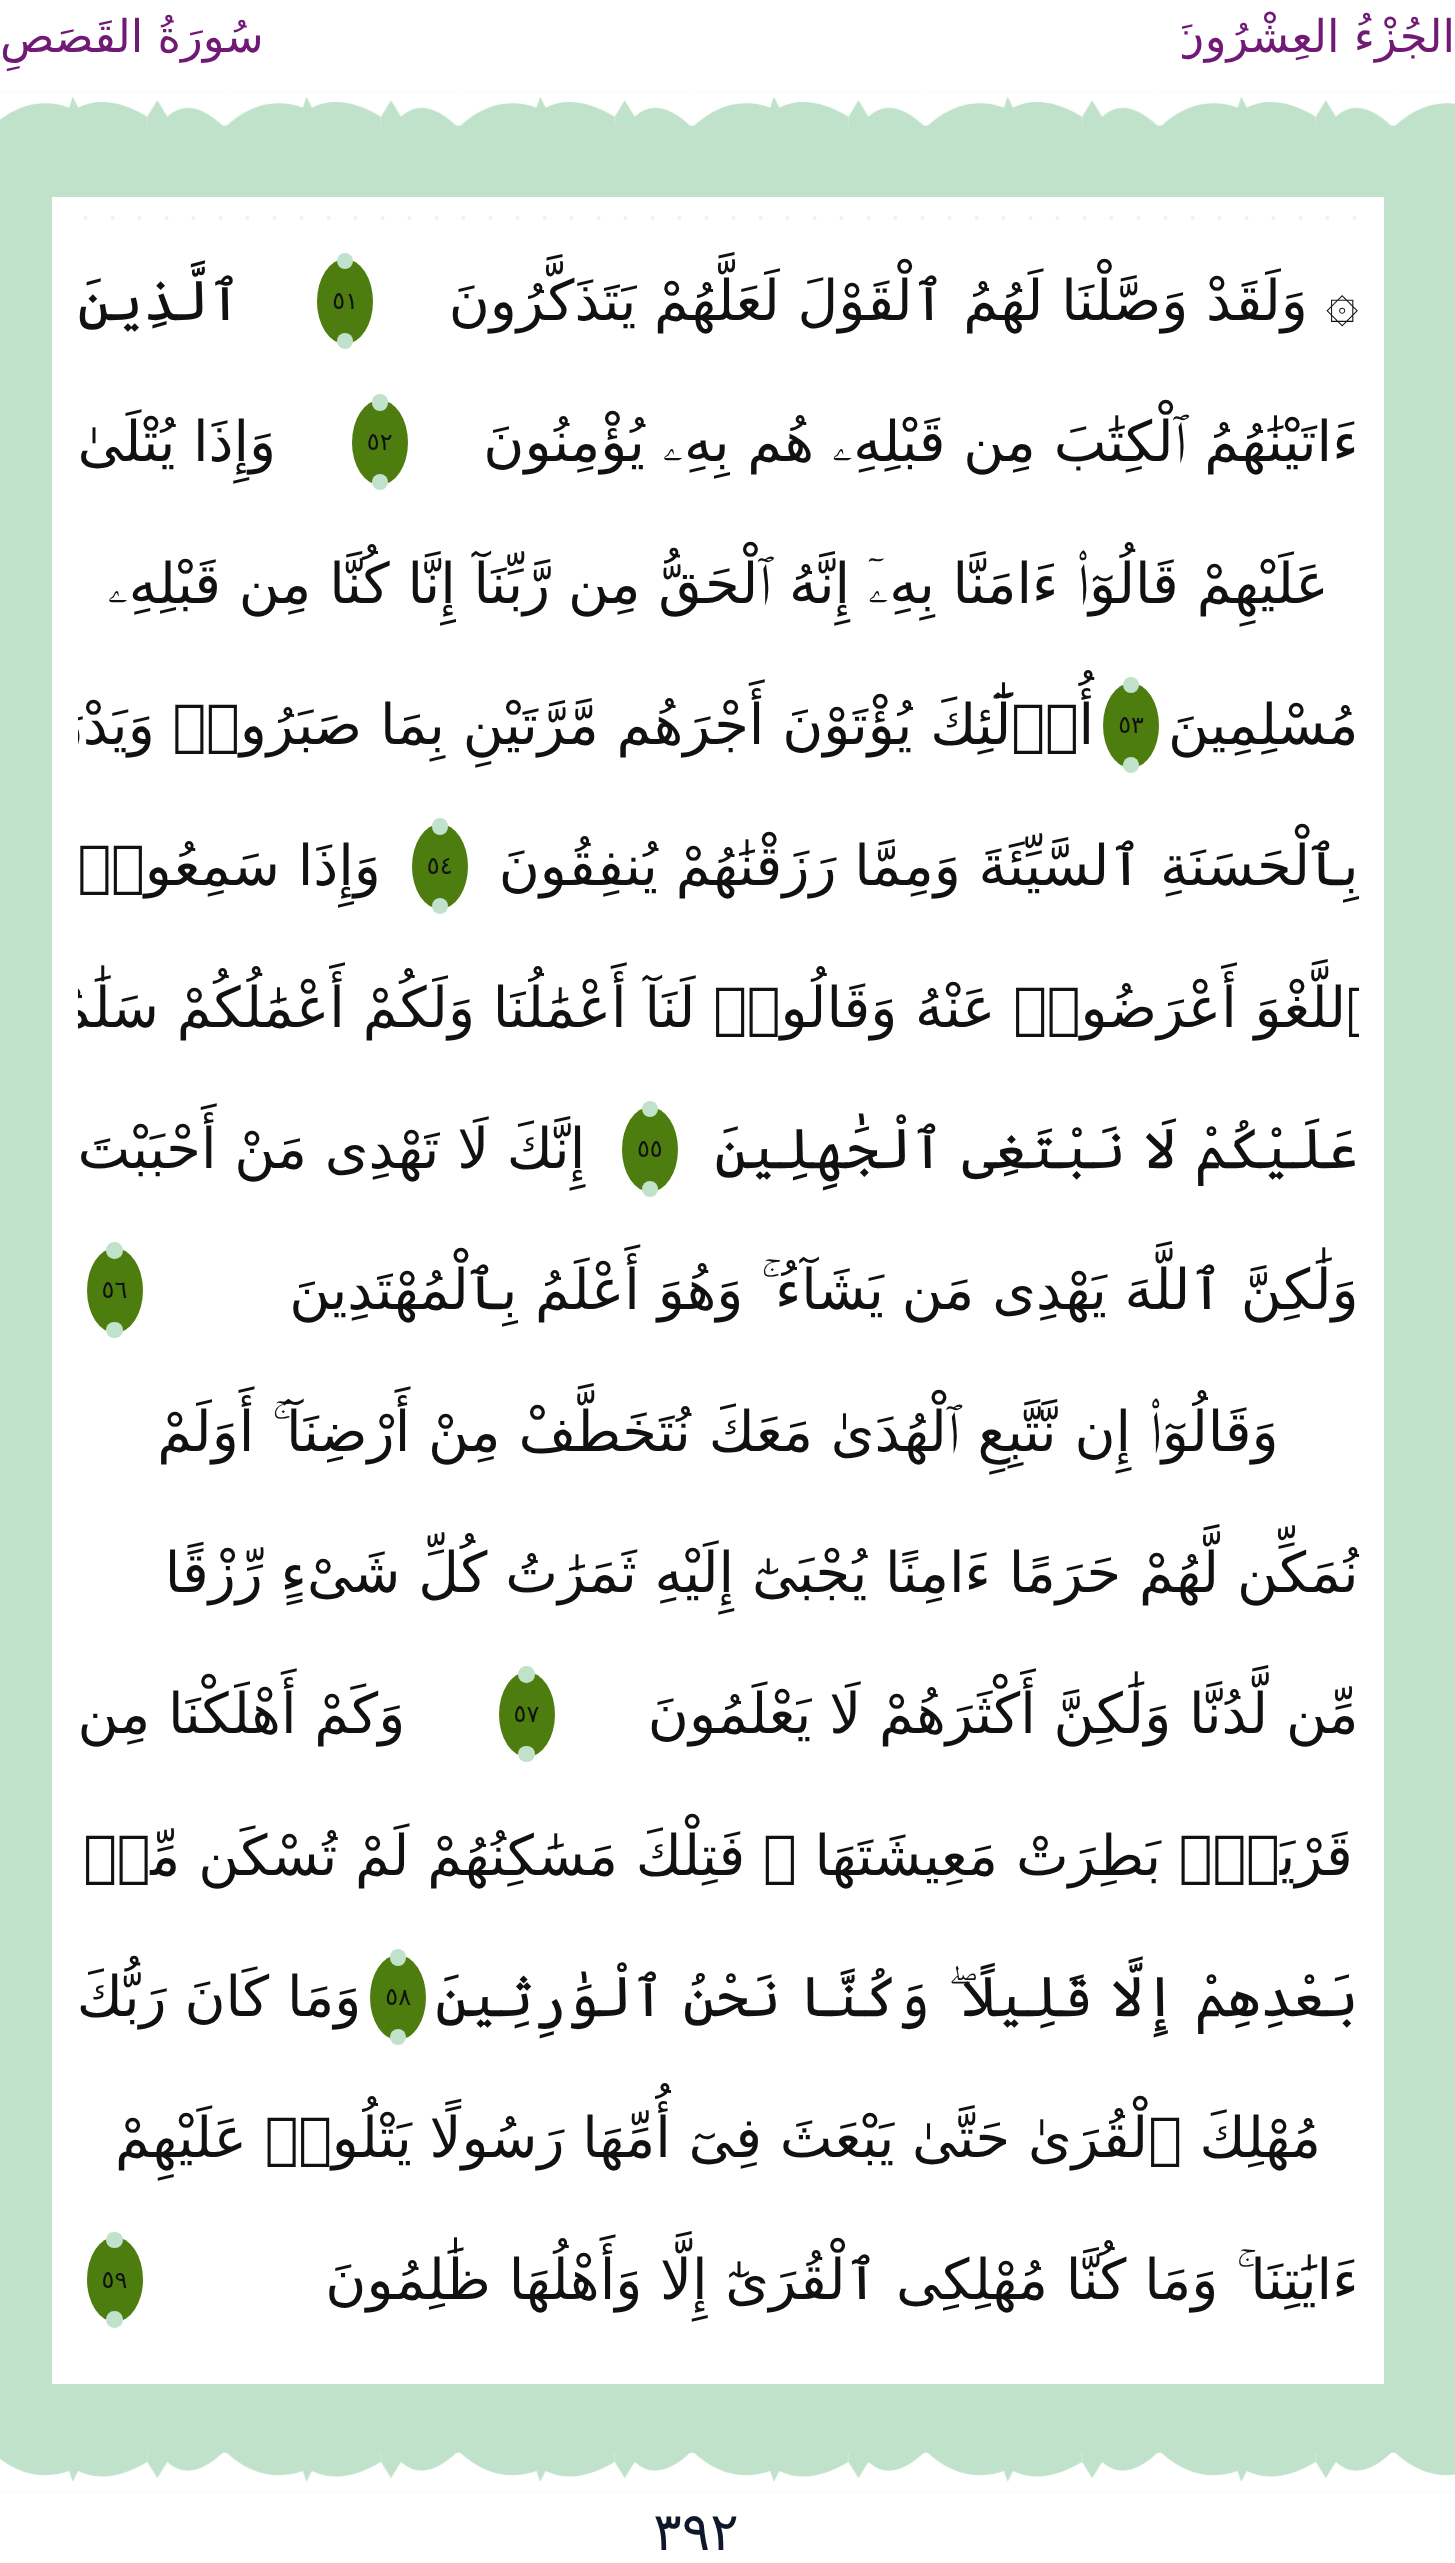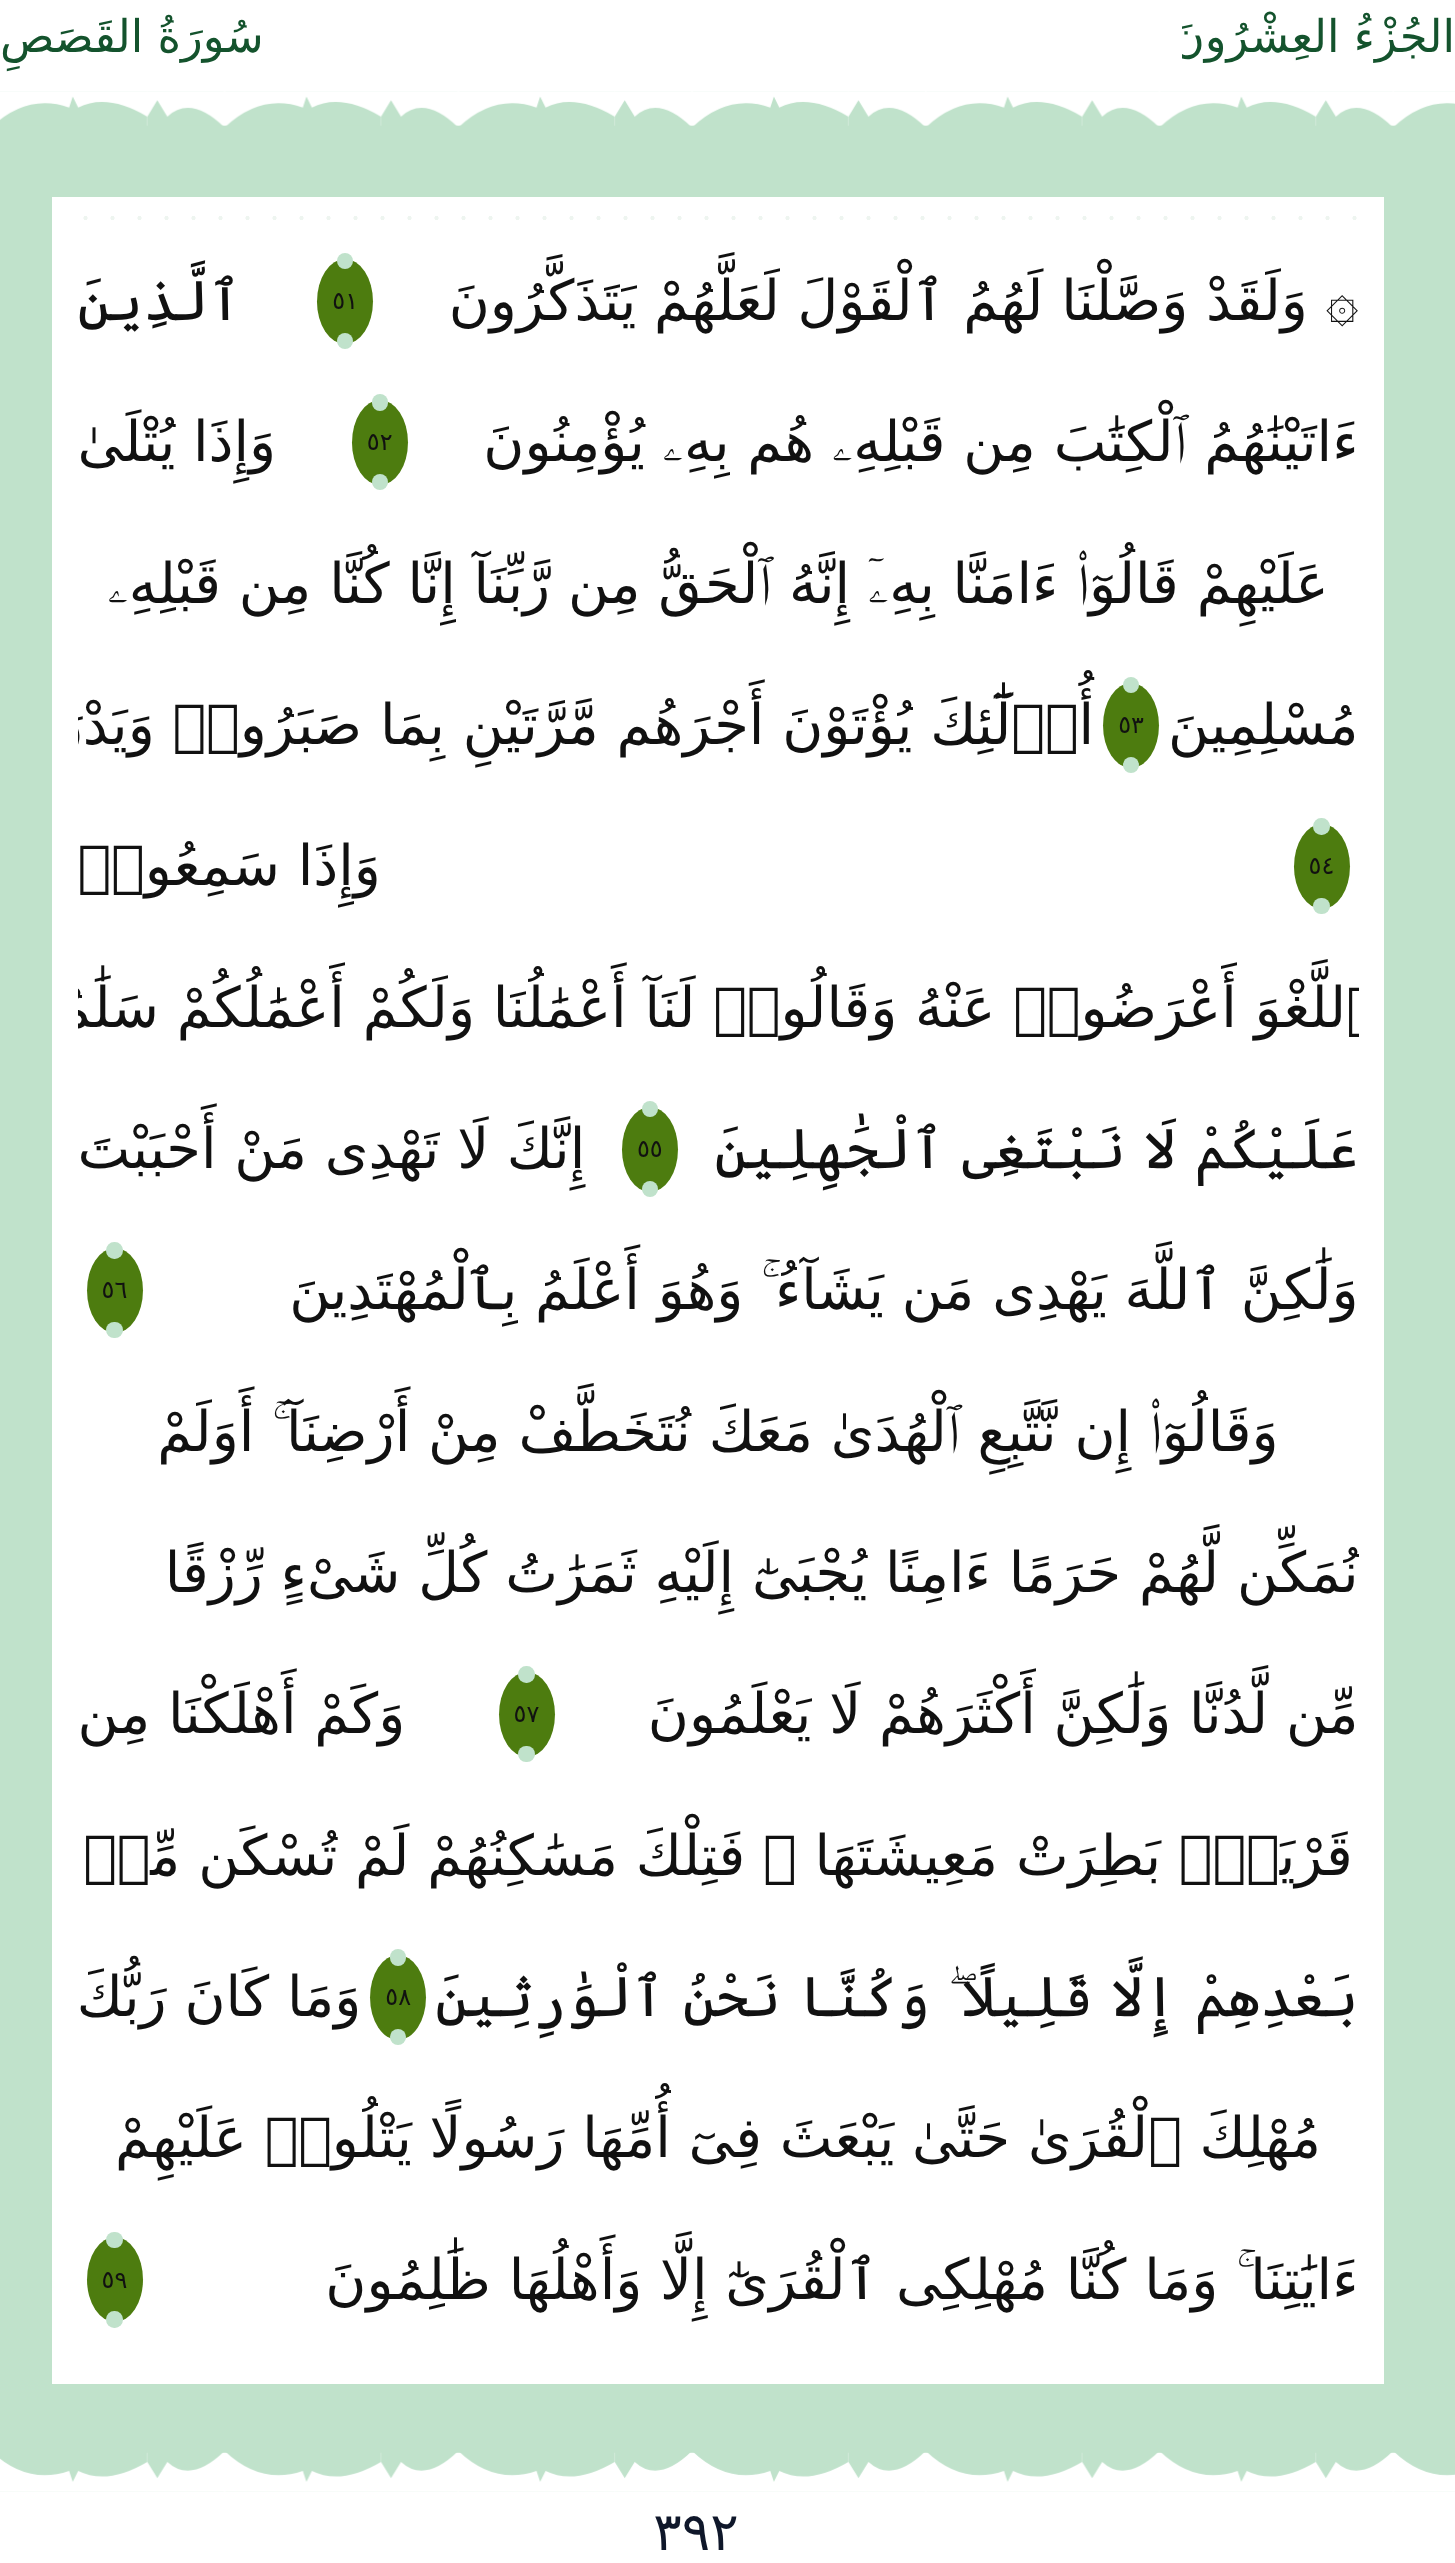--- a/index.html
+++ b/index.html
@@ -2,21 +2,21 @@
 <html style="font-size:14.6px"><head>
 <meta charset="utf-8">
 <style>
   html, body { margin: 0; padding: 0; }
   body {
     width: 1455px; height: 2563px; background: #ffffff; position: relative; overflow: hidden;
     font-family: "DejaVu Serif", "Liberation Serif", serif; color: #111;
   }
   .header-item {
     position: absolute; top: 0; height: 73px; font-size: 45px; line-height: 73px;
-    direction: rtl; white-space: nowrap; color: #14532d;
+    direction: rtl; white-space: nowrap; color: #701a75;
   }
   #surah-name { left: 0; width: 264px; text-align: left; overflow: hidden; }
   #juz-name { right: 0; width: 273px; text-align: right; overflow: hidden; }
 
   .frame {
     position: absolute; left: 0; top: 91px; width: 1455px; height: 2401px;
   }
   .frame svg { position: absolute; left: 0; top: 0; }
 
   .panel {
@@ -96,20 +96,21 @@
       </div>
       <div class="line" style="flex-direction: row; justify-content: center;">
         <span class="seg">عَلَيْهِمْ قَالُوٓا۟ ءَامَنَّا بِهِۦٓ إِنَّهُ ٱلْحَقُّ مِن رَّبِّنَآ إِنَّا كُنَّا مِن قَبْلِهِۦ</span>
       </div>
       <div class="line" style="flex-direction: row;">
         <span class="seg">مُسْلِمِينَ</span>
         <span class="marker">٥٣</span>
         <span class="seg">أُو۟لَٰٓئِكَ يُؤْتَوْنَ أَجْرَهُم مَّرَّتَيْنِ بِمَا صَبَرُوا۟ وَيَدْرَءُونَ</span>
       </div>
       <div class="line" style="flex-direction: row;">
+        <span class="seg">بِٱلْحَسَنَةِ ٱلسَّيِّئَةَ وَمِمَّا رَزَقْنَٰهُمْ يُنفِقُونَ</span>
         <span class="marker">٥٤</span>
         <span class="seg">وَإِذَا سَمِعُوا۟</span>
       </div>
       <div class="line" style="flex-direction: row; justify-content: center;">
         <span class="seg">ٱللَّغْوَ أَعْرَضُوا۟ عَنْهُ وَقَالُوا۟ لَنَآ أَعْمَٰلُنَا وَلَكُمْ أَعْمَٰلُكُمْ سَلَٰمٌ</span>
       </div>
       <div class="line" style="flex-direction: row;">
         <span class="seg">عَلَيْكُمْ لَا نَبْتَغِى ٱلْجَٰهِلِينَ</span>
         <span class="marker">٥٥</span>
         <span class="seg">إِنَّكَ لَا تَهْدِى مَنْ أَحْبَبْتَ</span>

